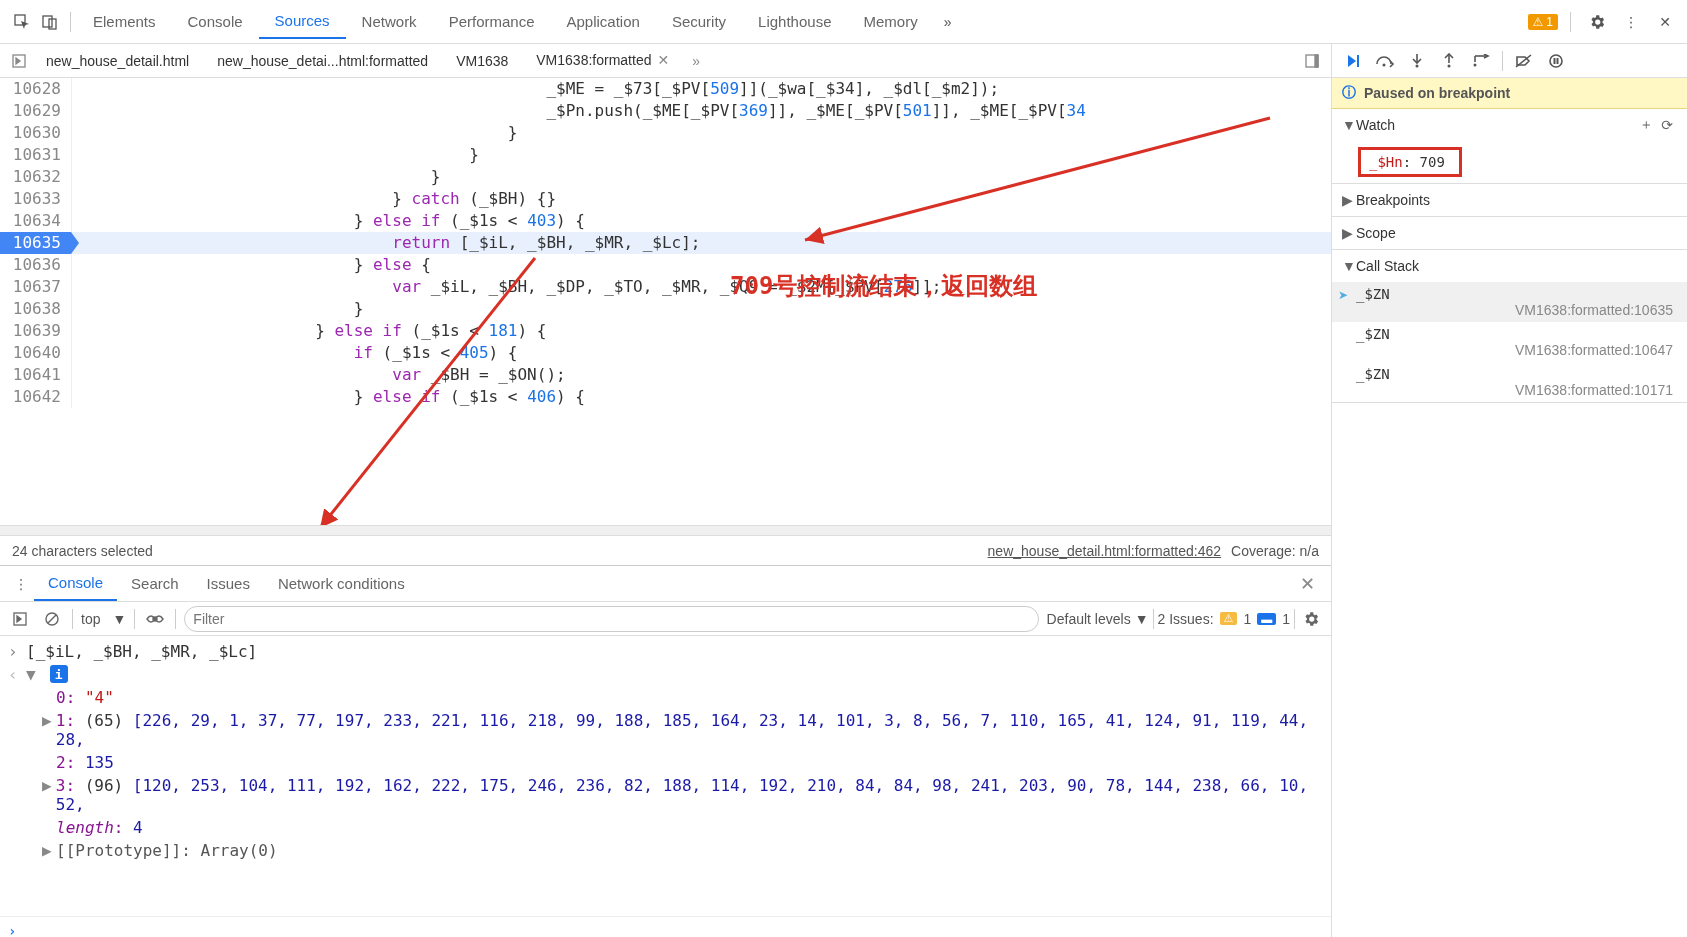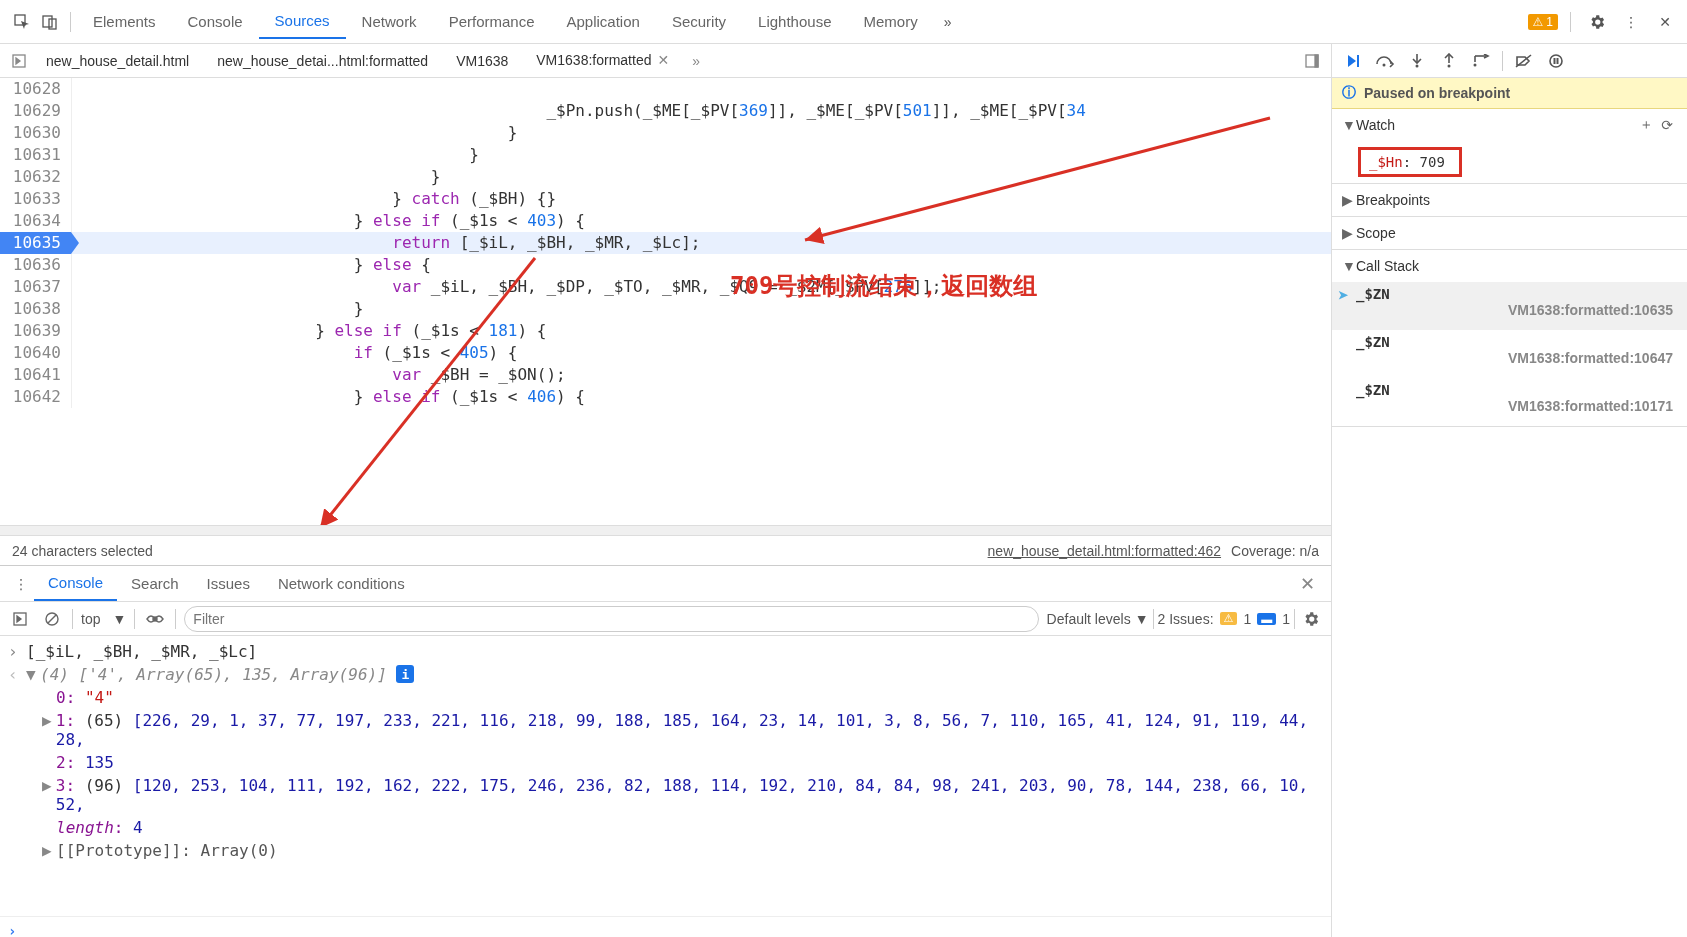--- a/index.html
+++ b/index.html
@@ -96,21 +96,21 @@
 .sec-head { height: 32px; display: flex; align-items: center; padding: 0 10px; cursor: pointer; }
 .sec-head .tri { width: 14px; color: #666; }
 .sec-head .title { flex: 1; color: #333; }
 .sec-head .act { color: #666; padding: 0 4px; cursor: pointer; }
 
 .watch-item { padding: 6px 10px 6px 26px; }
 .watch-box { border: 3px solid #d93025; display: inline-block; padding: 4px 14px 4px 8px; }
 .watch-box .wname { color: #c41a16; }
 .watch-box .wval { color: #333; }
 
-.stack-item { padding: 4px 10px 12px 24px; position: relative; font-weight: bold; }
+.stack-item { padding: 4px 10px 4px 24px; position: relative; }
 .stack-item.cur::before { content: "➤"; position: absolute; left: 6px; top: 6px; color: #4faee3; font-size: 12px; }
 .stack-item.cur { background: #f0f0f0; }
 .stack-fn { color: #333; }
 .stack-loc { color: #888; text-align: right; padding-right: 4px; font-size: 14px; }
 </style>
 </head>
 <body>
 
 <div class="top-toolbar">
   <div class="ico">
@@ -177,20 +177,21 @@
               <rect x="10" y="1" width="3" height="12" fill="currentColor"></rect>
             </svg>
           </div>
       </div>
     </div>
 
     <div class="code-area mono" id="code-host">
 
       <div class="code-line">
           <div class="gutter">10628</div>
+          <div class="ctxt">                                                _$ME = _$73[_$PV[<span class="num">509</span>]](_$wa[_$34], _$dl[_$m2]);</div>
         </div>
         <div class="code-line">
           <div class="gutter">10629</div>
           <div class="ctxt">                                                _$Pn.push(_$ME[_$PV[<span class="num">369</span>]], _$ME[_$PV[<span class="num">501</span>]], _$ME[_$PV[<span class="num">34</span></div>
         </div>
         <div class="code-line">
           <div class="gutter">10630</div>
           <div class="ctxt">                                            }</div>
         </div>
         <div class="code-line">
@@ -322,21 +323,21 @@
               </svg>
             </div>
         </div>
       </div>
 
       <div class="console-body mono">
         <div class="crow">
             <span class="cmark">›</span>
             <span>[_$iL, _$BH, _$MR, _$Lc]</span>
           </div>
-        <div class="crow"><span class="cmark" style="color:#bbb;">‹</span><span class="expand">▼</span><span class="gray">(4) ['4', Array(65), 135, Array(96)]</span>&nbsp;<span class="info-i">i</span></div>
+        <div class="crow"><span class="cmark" style="color:#bbb;">‹</span><span class="expand">▼</span>&nbsp;<span class="info-i">i</span></div>
         <div class="crow">
             <span class="cmark"></span>
             <span class="cindent"></span>
             <span><span class="propn">0</span><span class="propn">: </span><span class="str">"4"</span></span>
           </div>
         <div class="crow">
             <span class="cmark"></span>
             <span class="cindent" style="width:16px;"></span>
             <span class="expand">▶</span>
             <span><span class="propn">1</span><span class="propn">: </span><span>(65) </span><span class="nnum">[226, 29, 1, 37, 77, 197, 233, 221, 116, 218, 99, 188, 185, 164, 23, 14, 101, 3, 8, 56, 7, 110, 165, 41, 124, 91, 119, 44, 28,</span></span>

